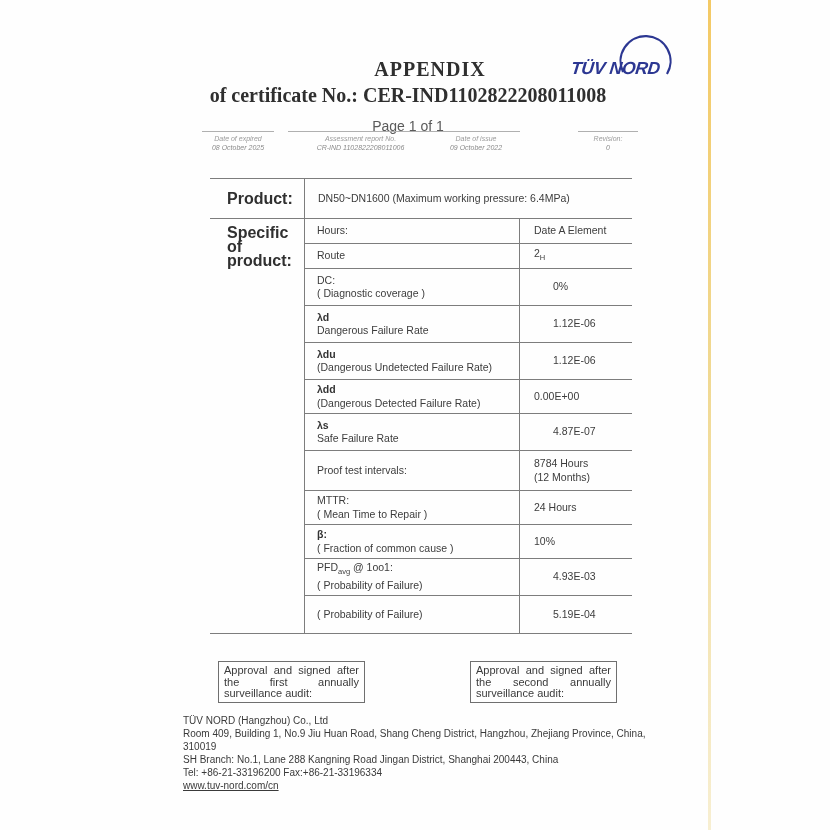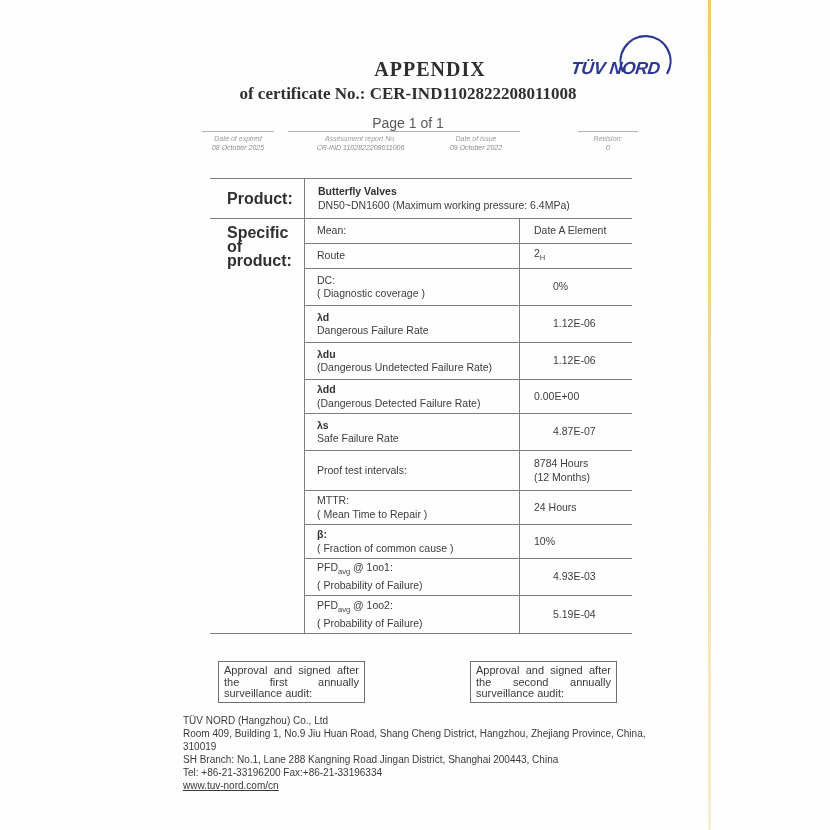--- a/index.html
+++ b/index.html
@@ -21,21 +21,21 @@
   .logo svg{position:absolute;left:0;top:0;}
   .logo-text{position:absolute;left:8px;top:30px;
     font-family:"Liberation Sans", sans-serif;
     font-weight:bold;font-style:italic;font-size:17.5px;letter-spacing:-0.3px;
     transform:skewX(-6deg);}
 
   
   .titleblock{left:0;top:58px;width:816px;text-align:center;}
   .title{font-family:"Liberation Serif", serif;font-weight:bold;font-size:20px;
     letter-spacing:1px;color:#2f2f2f;padding-left:44px;}
-  .subtitle{font-family:"Liberation Serif", serif;font-weight:bold;font-size:17px;
+  .subtitle{font-family:"Liberation Serif", serif;font-weight:bold;font-size:20px;
     color:#2f2f2f;margin-top:3px;}
   .pageinfo{font-size:14px;color:#5a5a5a;margin-top:11px;}
 
   
   .meta-cell{top:131px;text-align:center;border-top:1px solid #b0b0b0;padding-top:2px;}
   .meta-label{font-style:italic;font-size:7px;color:#9a9a9a;line-height:9px;}
   .meta-value{font-style:italic;font-size:7px;color:#8a8a8a;line-height:9px;}
   .mc1{left:202px;width:72px;}
   .mc2{left:288px;width:145px;}
   .mc3{left:432px;width:88px;}
@@ -106,34 +106,33 @@
 </div>
 <div class="abs meta-cell mc4">
   <div class="meta-label">Revision:</div>
   <div class="meta-value">0</div>
 </div>
 
 <div class="abs cert-table">
   <div class="t-row-product">
     <div class="lab-cell prod-label">Product:</div>
     <div class="prod-val">
-      <div class="prod-name">Butterfly Valves</div>
       <div>DN50~DN1600 (Maximum working pressure: 6.4MPa)</div>
     </div>
   </div>
   <div class="t-body">
     <div class="lab-cell spec-label">
       <div>Specific of</div>
       <div>product:</div>
     </div>
     <div class="params">
 
       <div class="p-row h25">
         <div class="p-name">
-            <span>Mean:</span>
+            <span>Hours:</span>
           </div>
         <div class="p-val">
             <span>Date A Element</span>
           </div>
       </div>
 
       <div class="p-row h25">
         <div class="p-name">
             <span>Route</span>
           </div>
@@ -227,21 +226,20 @@
           <span><span>PFD</span><sub>avg</sub><span> @ 1oo1:</span></span>
           <span>( Probability of Failure)</span>
         </div>
         <div class="p-val">
             <span>4.93E-03</span>
           </div>
       </div>
 
       <div class="p-row h37">
         <div class="p-name">
-          <span><span>PFD</span><sub>avg</sub><span> @ 1oo2:</span></span>
           <span>( Probability of Failure)</span>
         </div>
         <div class="p-val">
             <span>5.19E-04</span>
           </div>
       </div>
 
     </div>
   </div>
 </div>

